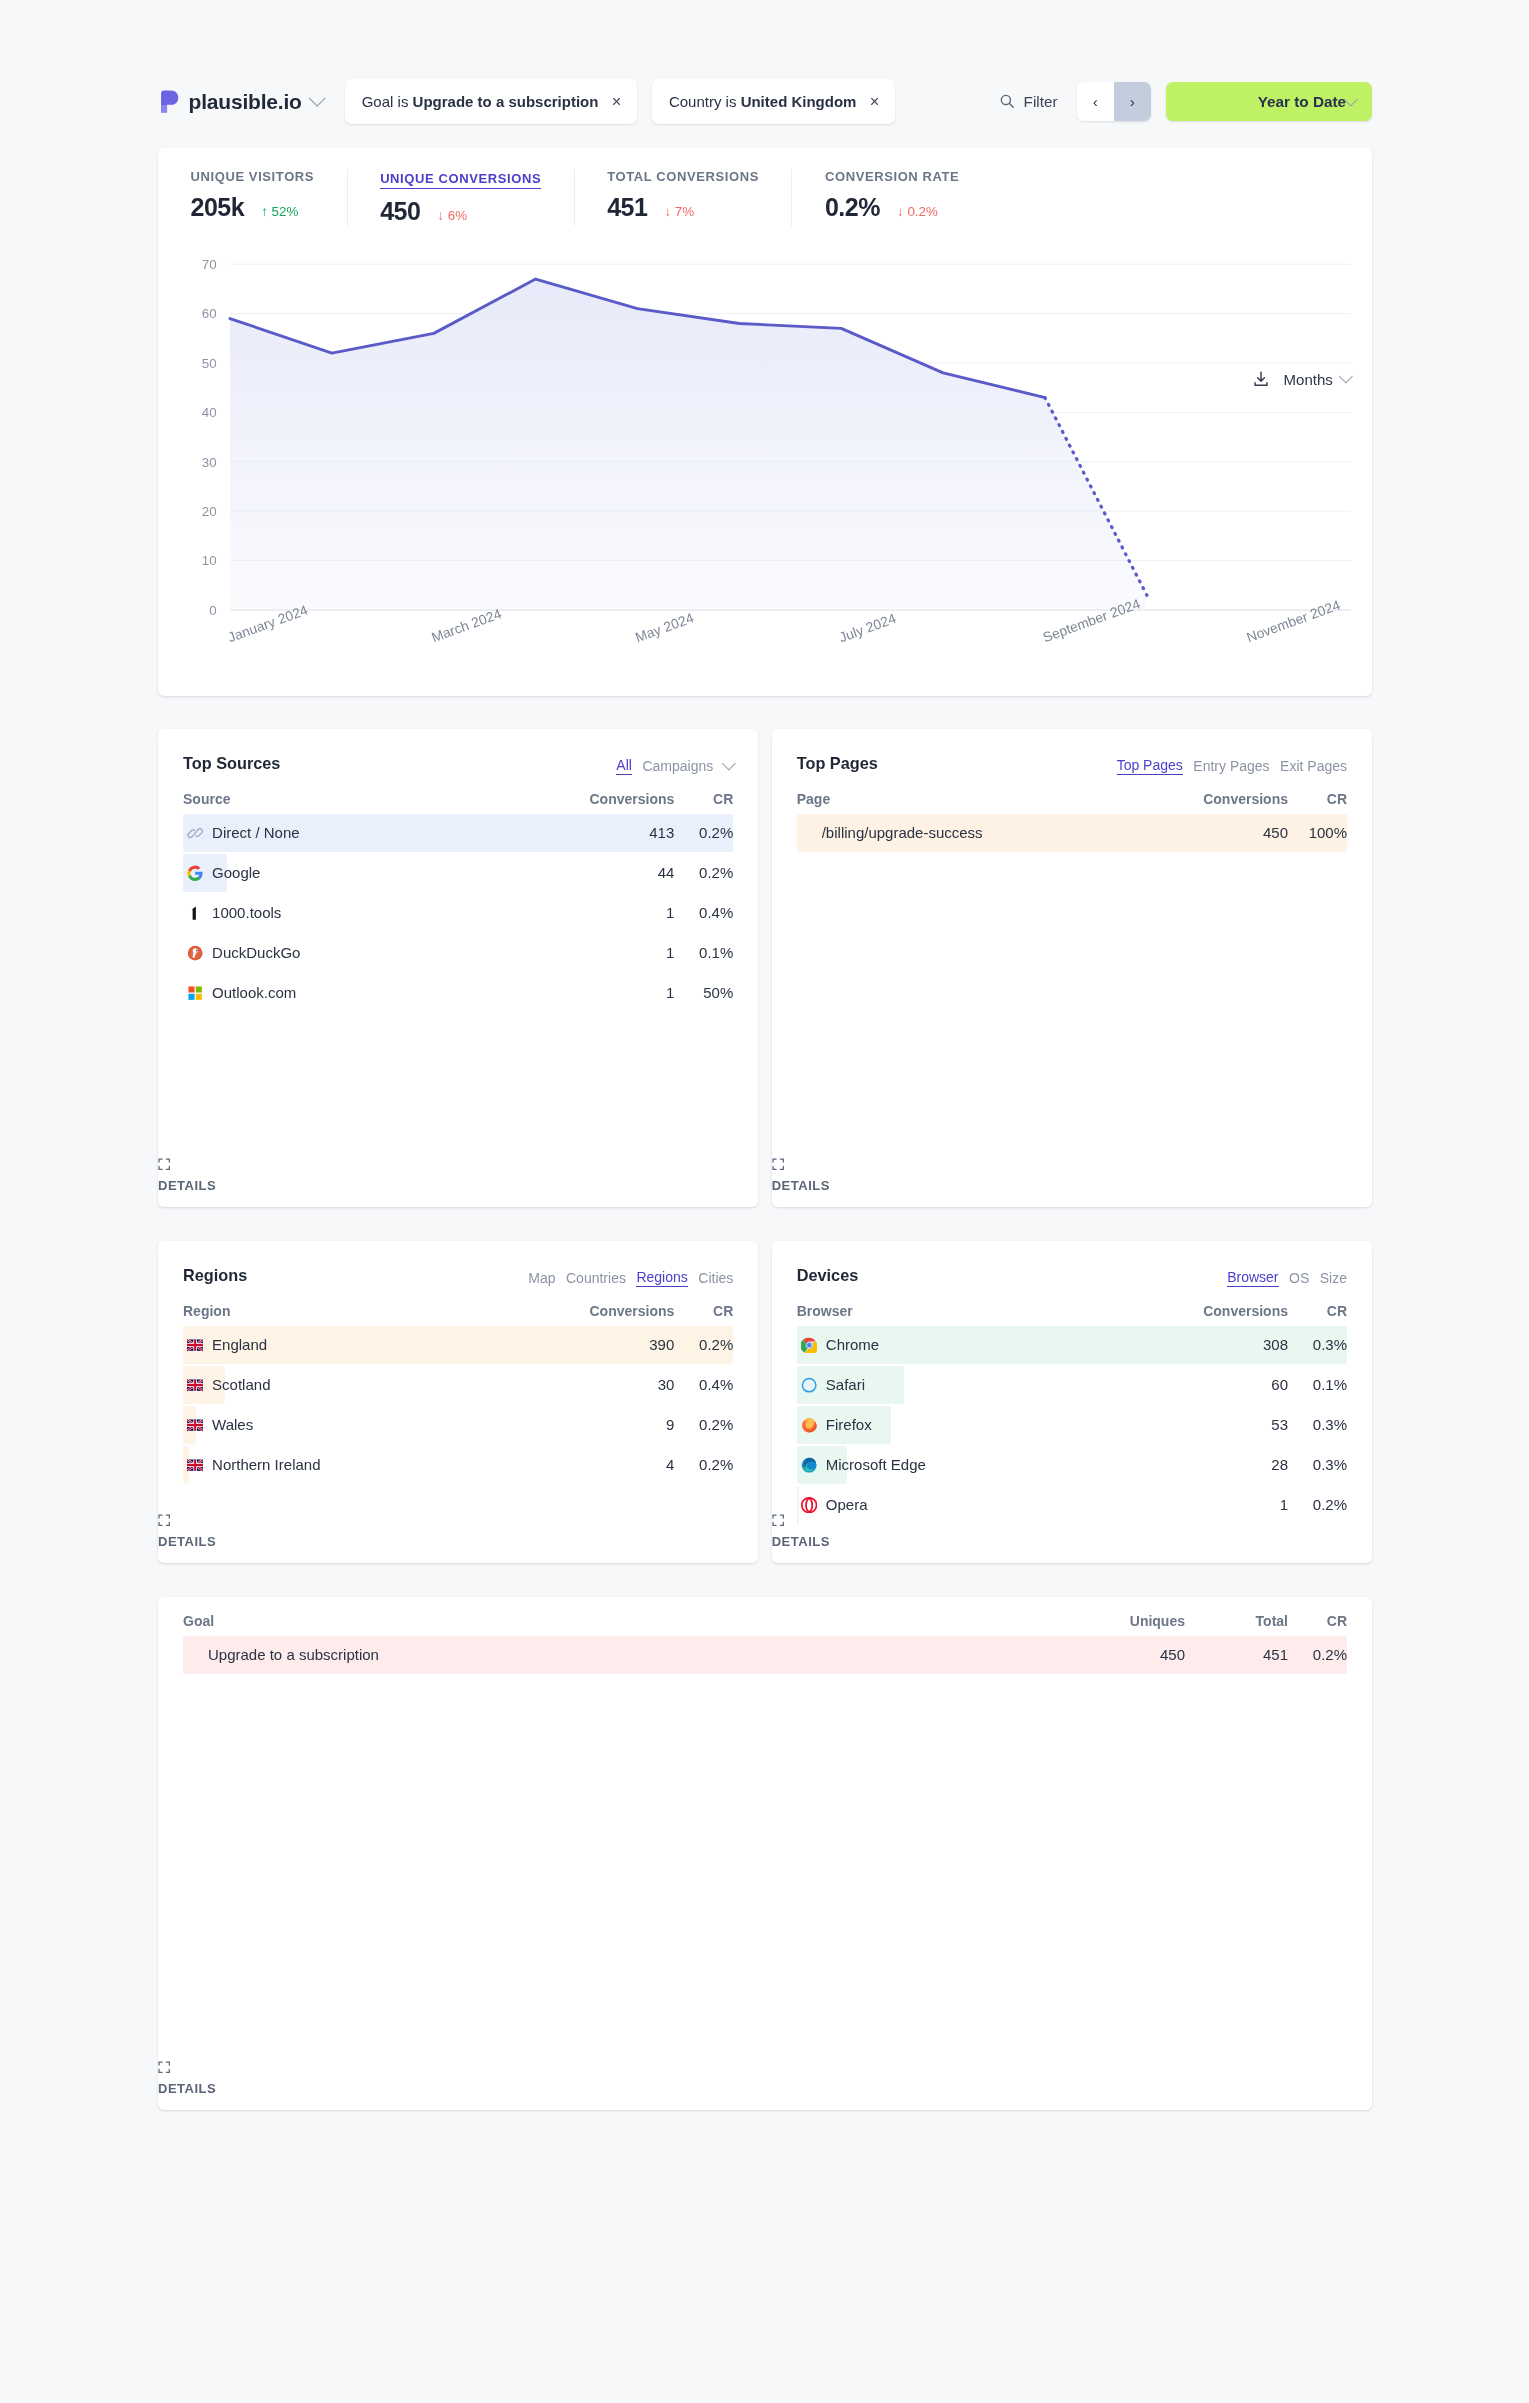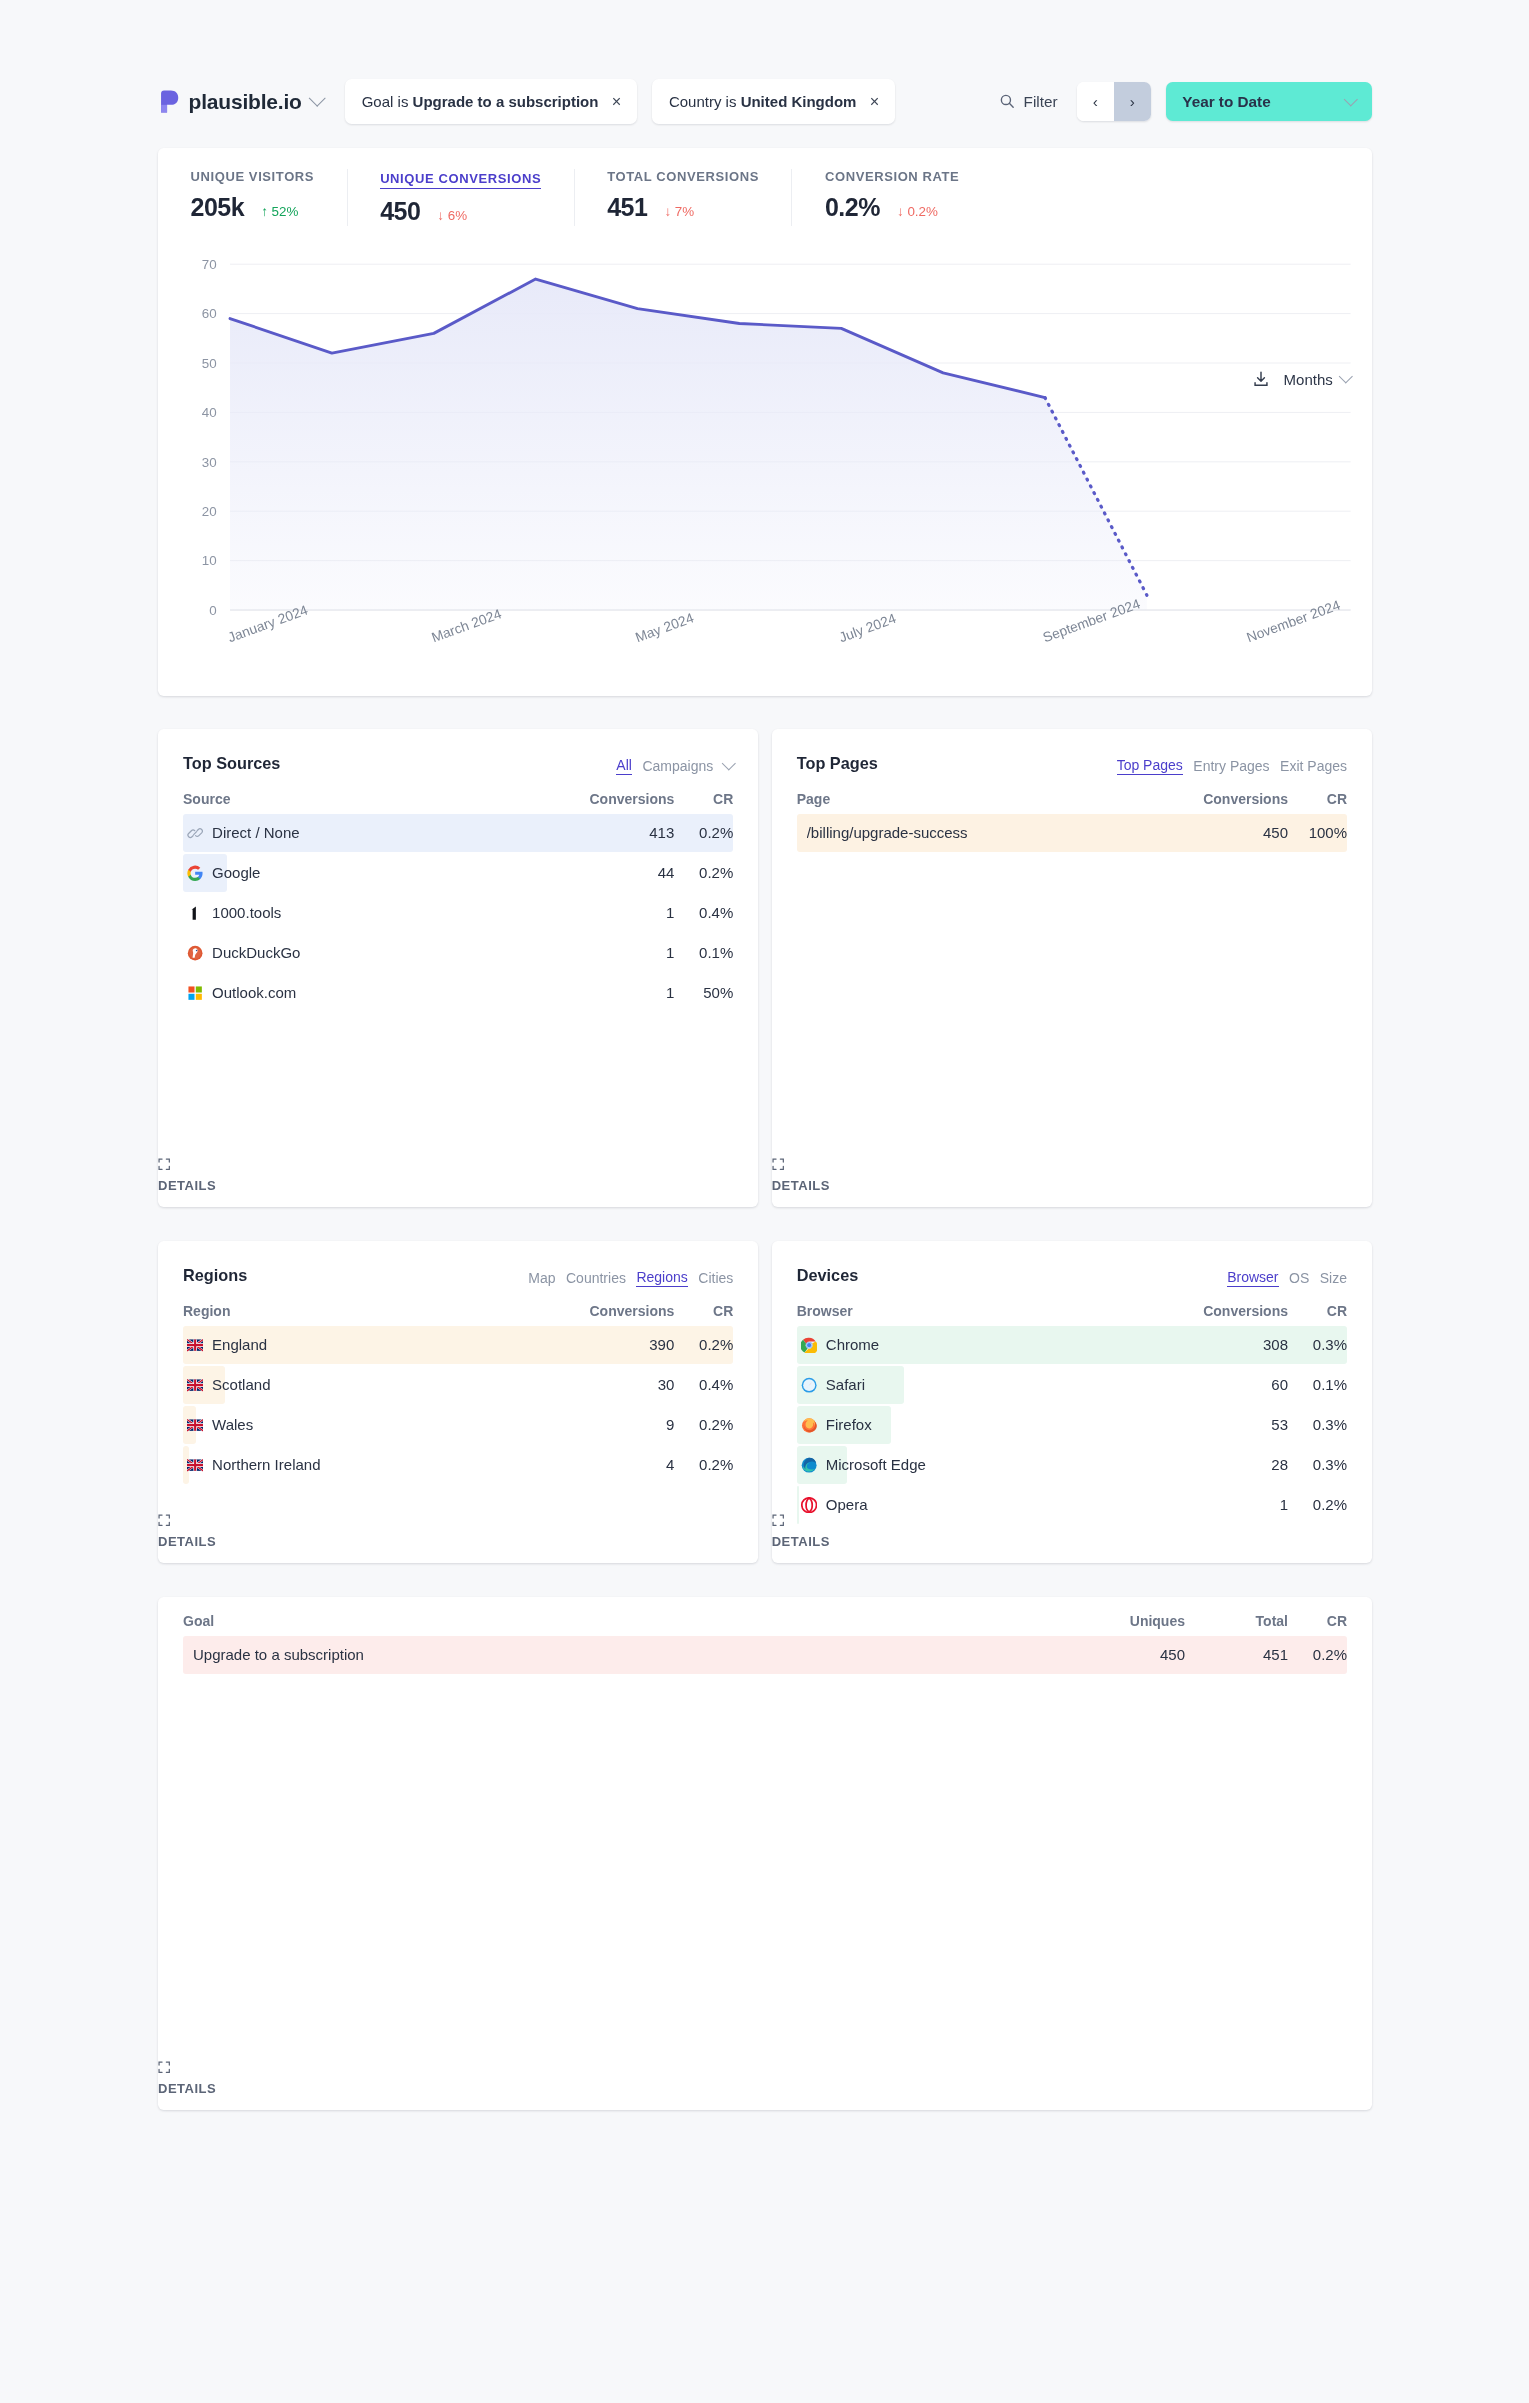--- a/index.html
+++ b/index.html
@@ -117,22 +117,22 @@
     justify-content: center;
     font-size: 15.3px;
     color: #2c3545;
     cursor: pointer;
     background: #fff;
   }
   .arrow-btn.active { background: #c3cddd; }
   .date-select {
     display: flex;
     align-items: center;
-    justify-content: space-between;
-    background: #5eead4;
+    justify-content: flex-end;
+    background: #bef264;
     border-radius: 6.7px;
     height: 39px;
     width: 206px;
     padding: 0 16.3px;
     box-shadow: 0 1px 1.9px rgba(16,24,40,0.07), 0 1px 2.9px rgba(16,24,40,0.05);
     cursor: pointer;
   }
   .date-select span {
     font-size: 15.3px;
     font-weight: bold;
@@ -306,21 +306,21 @@
     color: #2a3243;
   }
   .row .rcr {
     position: relative;
     z-index: 1;
     width: 59px;
     text-align: right;
     font-size: 15px;
     color: #2a3243;
   }
-  .row.plain .rname { padding-left: 10px; }
+  .row.plain .rname { padding-left: 25px; }
   .ico { width: 16.3px; height: 16.3px; flex: 0 0 16.3px; display:block; }
 
   .details {
     position: absolute;
     left: 0; right: 0;
     bottom: 13.4px;
     display: flex;
     align-items: flex-start;
     justify-content: center;
     gap: 7.6px;

